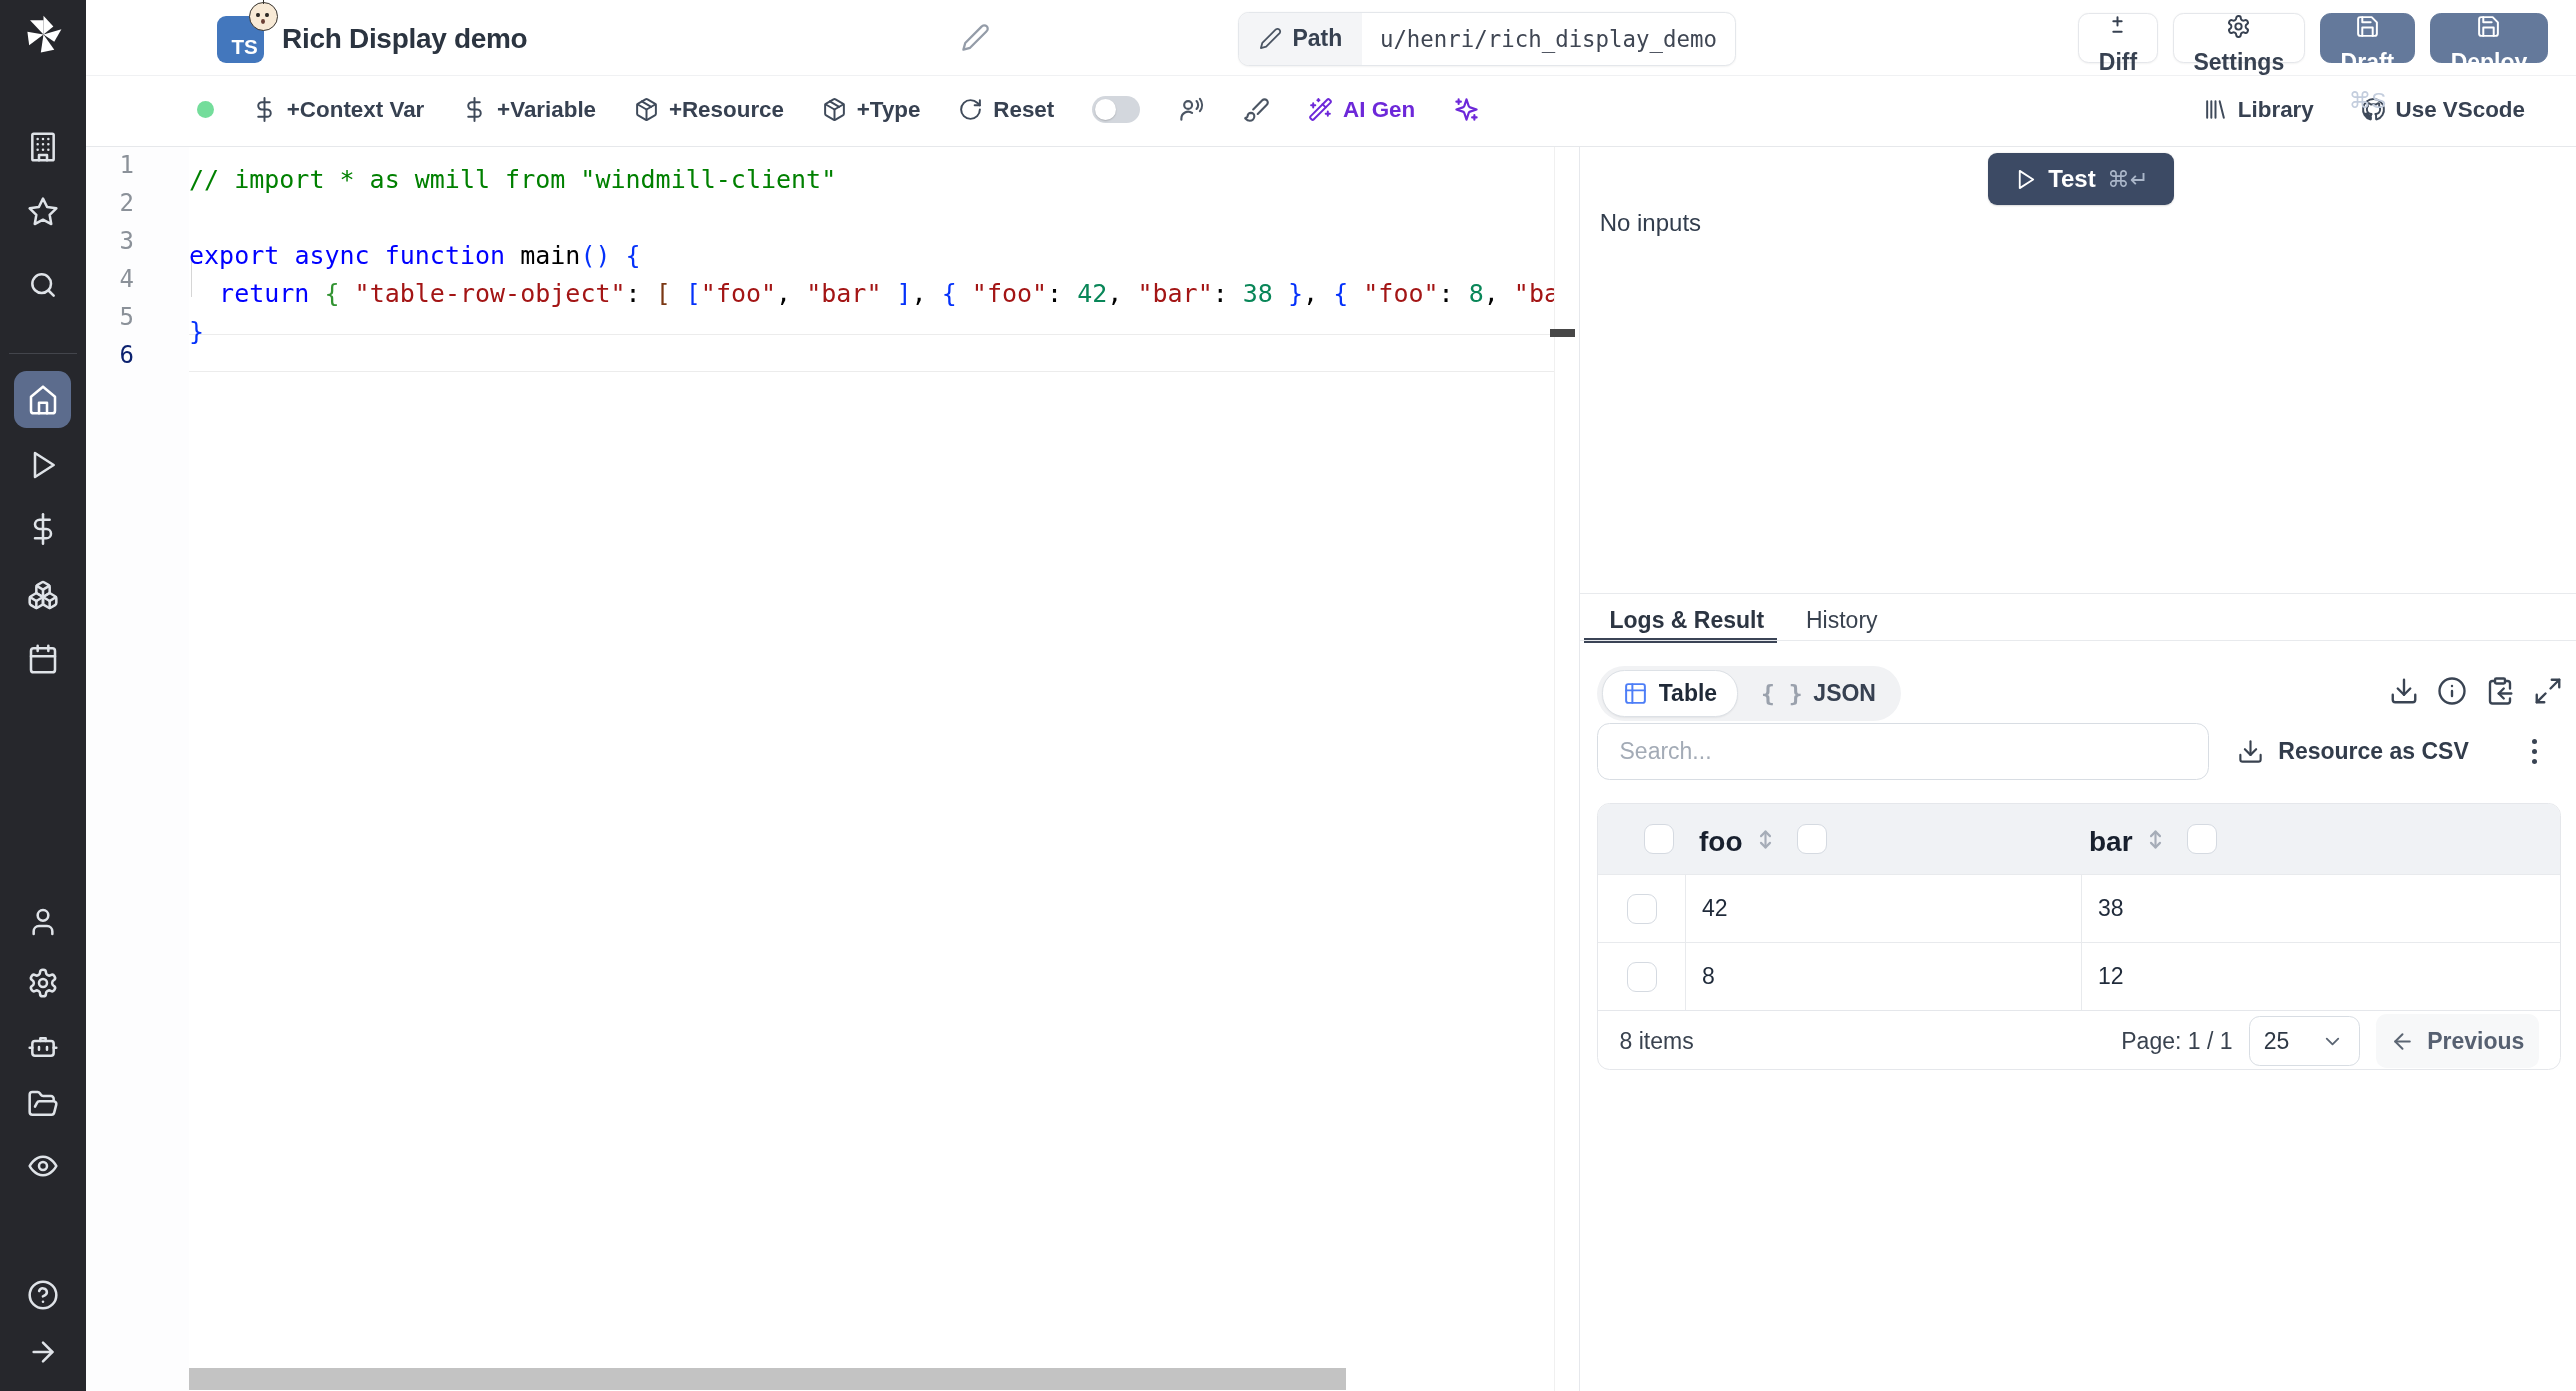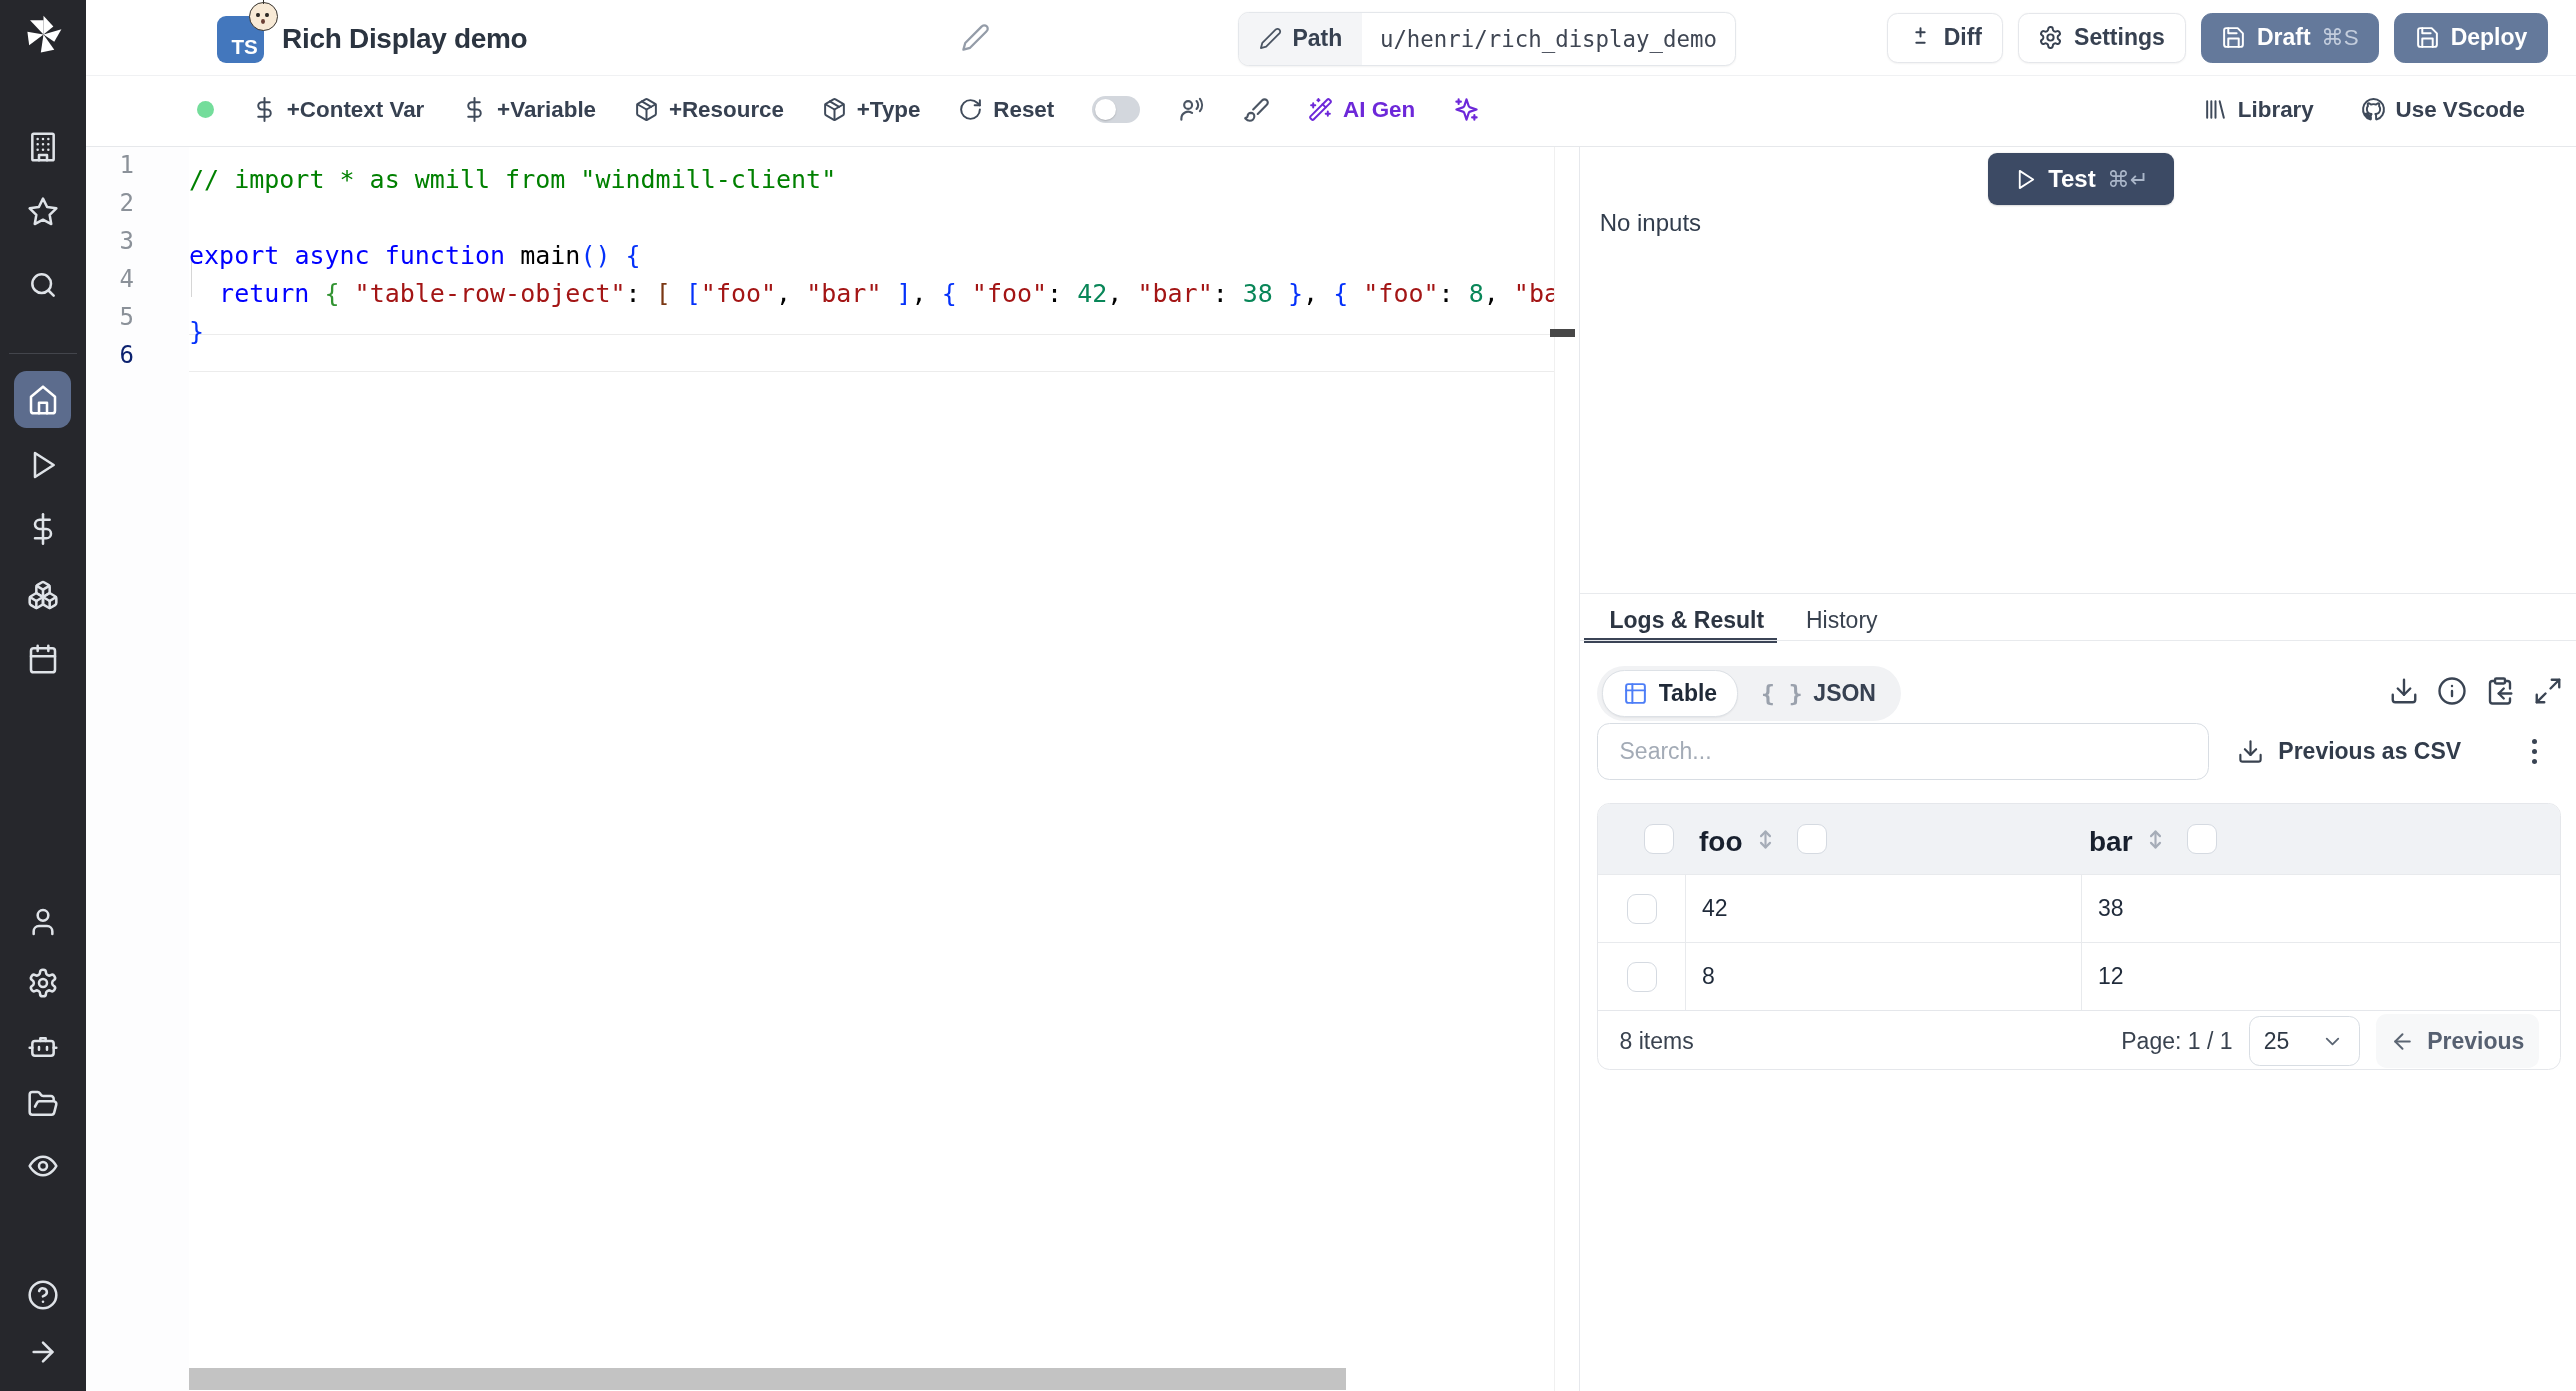--- a/index.html
+++ b/index.html
@@ -26,21 +26,21 @@
   .page-title{position:absolute;left:196px;top:23px;font-size:28px;font-weight:bold;color:#2b3440;letter-spacing:-0.3px;}
   .edit-pencil{position:absolute;left:875px;top:23px;width:29px;height:29px;color:#949ca8;cursor:pointer;}
   .edit-pencil svg{width:100%;height:100%;}
   .path-group{position:absolute;left:1152px;top:11.6px;height:52px;display:flex;align-items:stretch;border:1.8px solid #e4e7eb;
               border-radius:10.7px;overflow:hidden;box-shadow:0 0.9px 1.8px rgba(0,0,0,.05);background:#fff;cursor:pointer;}
   .path-left{display:flex;align-items:center;gap:10.7px;background:#f4f5f7;padding:0 19.7px;font-size:23px;font-weight:bold;color:#374151;}
   .path-left .icon{width:23px;height:23px;color:#4b5563;}
   .path-value{display:flex;align-items:center;padding:0 18px;font-family:"DejaVu Sans Mono", monospace;font-size:22.4px;color:#3f4653;}
   .tb-buttons{position:absolute;right:28px;top:12.5px;display:flex;gap:15px;height:50px;}
   .btn{display:flex;align-items:center;gap:10.7px;padding:0 19.7px;border-radius:10.7px;font-size:23px;font-weight:bold;
-       cursor:pointer;box-sizing:border-box;}
+       cursor:pointer;box-sizing:border-box;flex-direction:column;}
   .btn .icon{width:25px;height:25px;}
   .btn.light{background:#fff;border:1.8px solid #e5e7eb;color:#374151;box-shadow:0 0.9px 1.8px rgba(0,0,0,.05);}
   .btn.slate{background:#64799b;color:#fff;border:1.8px solid #64799b;}
   .btn .kbd{font-weight:normal;color:#c3cddd;font-size:22.4px;}
   
   .toolbar{position:absolute;left:86px;top:75px;width:2490px;height:71px;background:#fff;border-bottom:1.8px solid #e6e8eb;z-index:15;}
   .tl-left{position:absolute;left:0;top:0;height:69px;display:flex;align-items:center;gap:38px;padding-left:111px;}
   .dot-ok{width:17px;height:17px;border-radius:50%;background:#74dd9b;}
   .tool-item{display:flex;align-items:center;gap:9.8px;font-size:22.4px;font-weight:bold;color:#374151;cursor:pointer;white-space:nowrap;}
   .tool-item .icon{width:25px;height:25px;color:#3f4a5a;}
@@ -493,21 +493,21 @@
 
     <input class="search-input" type="text" placeholder="Search..." style="">
     <div class="csv-btn">
       <span class="icon">
           <svg viewBox="0 0 24 24" fill="none" stroke="currentColor" stroke-width="1.9" stroke-linecap="round" stroke-linejoin="round" style="width:100%;height:100%;display:block">
             <path d="M12 3v12"></path>
             <path d="m7 10 5 5 5-5"></path>
             <path d="M21 15v4a2 2 0 0 1-2 2H5a2 2 0 0 1-2-2v-4"></path>
           </svg>
         </span>
-      <span class="lbl">Previous as CSV</span>
+      <span class="lbl">Resource as CSV</span>
     </div>
     <div class="kebab">
         <div></div>
         <div></div>
         <div></div>
       </div>
 
     <div class="tcard">
       <div class="thead">
         <div class="checkbox" style="left:46px"></div>

